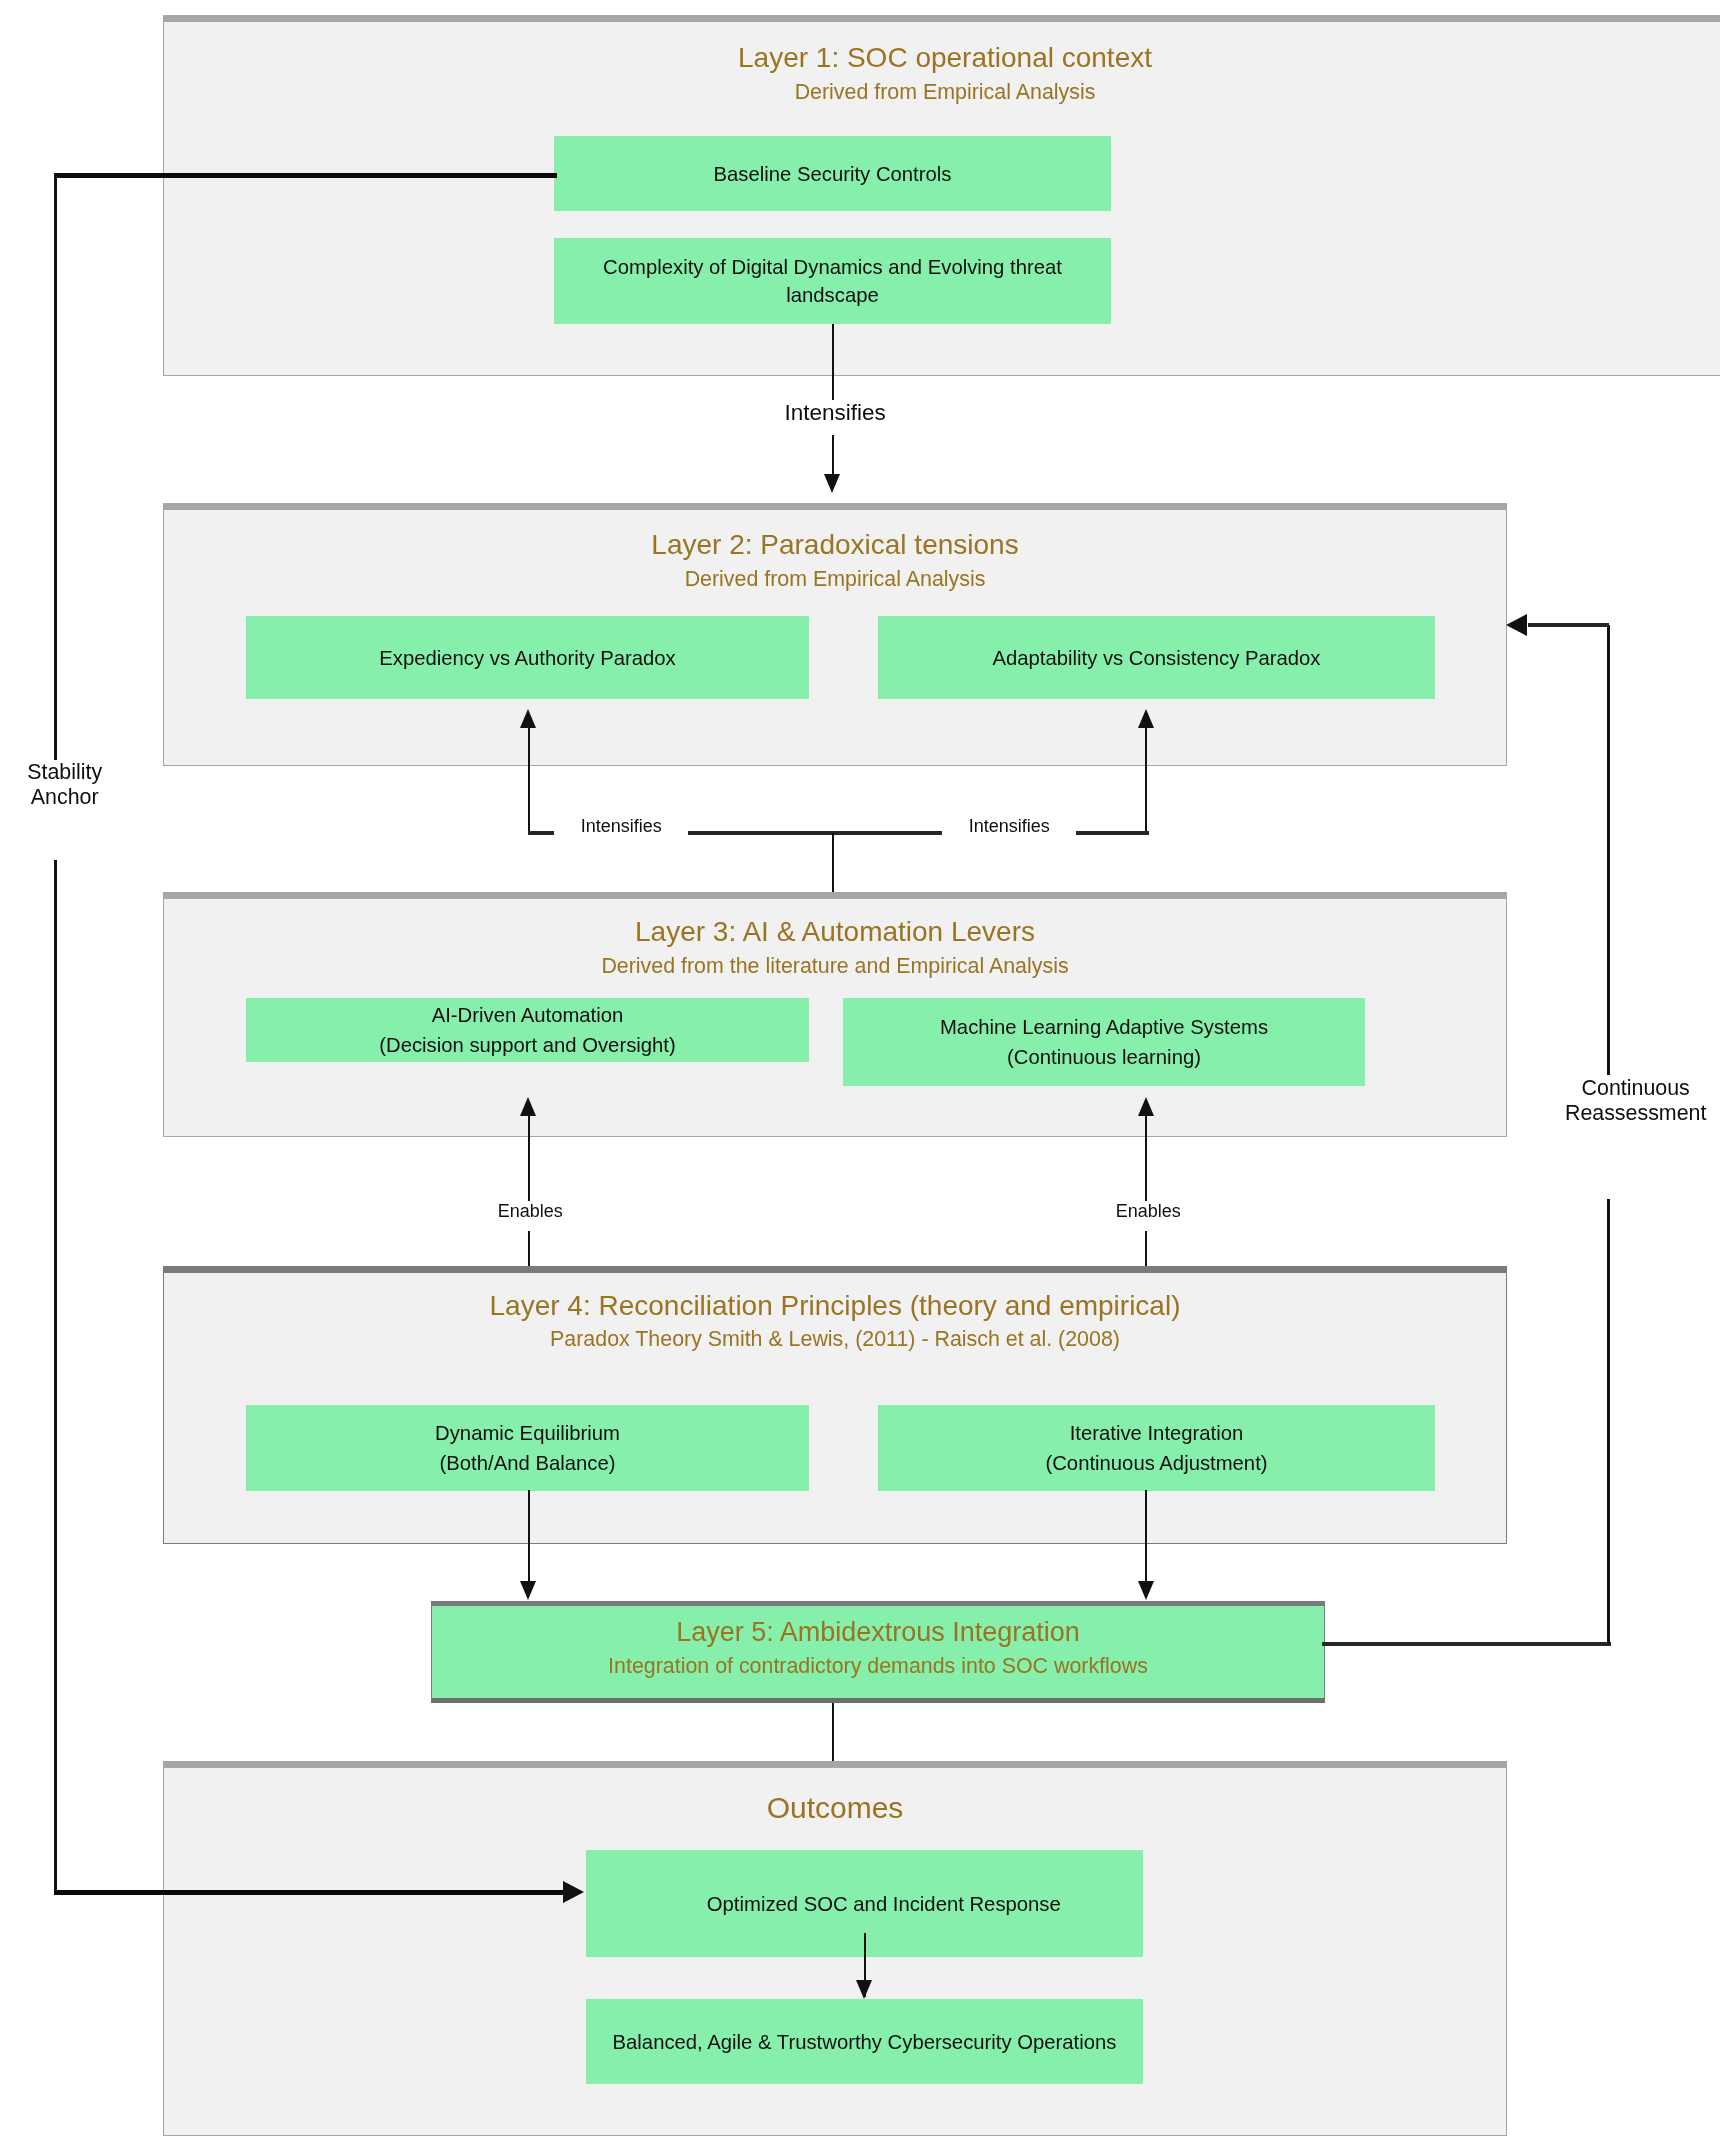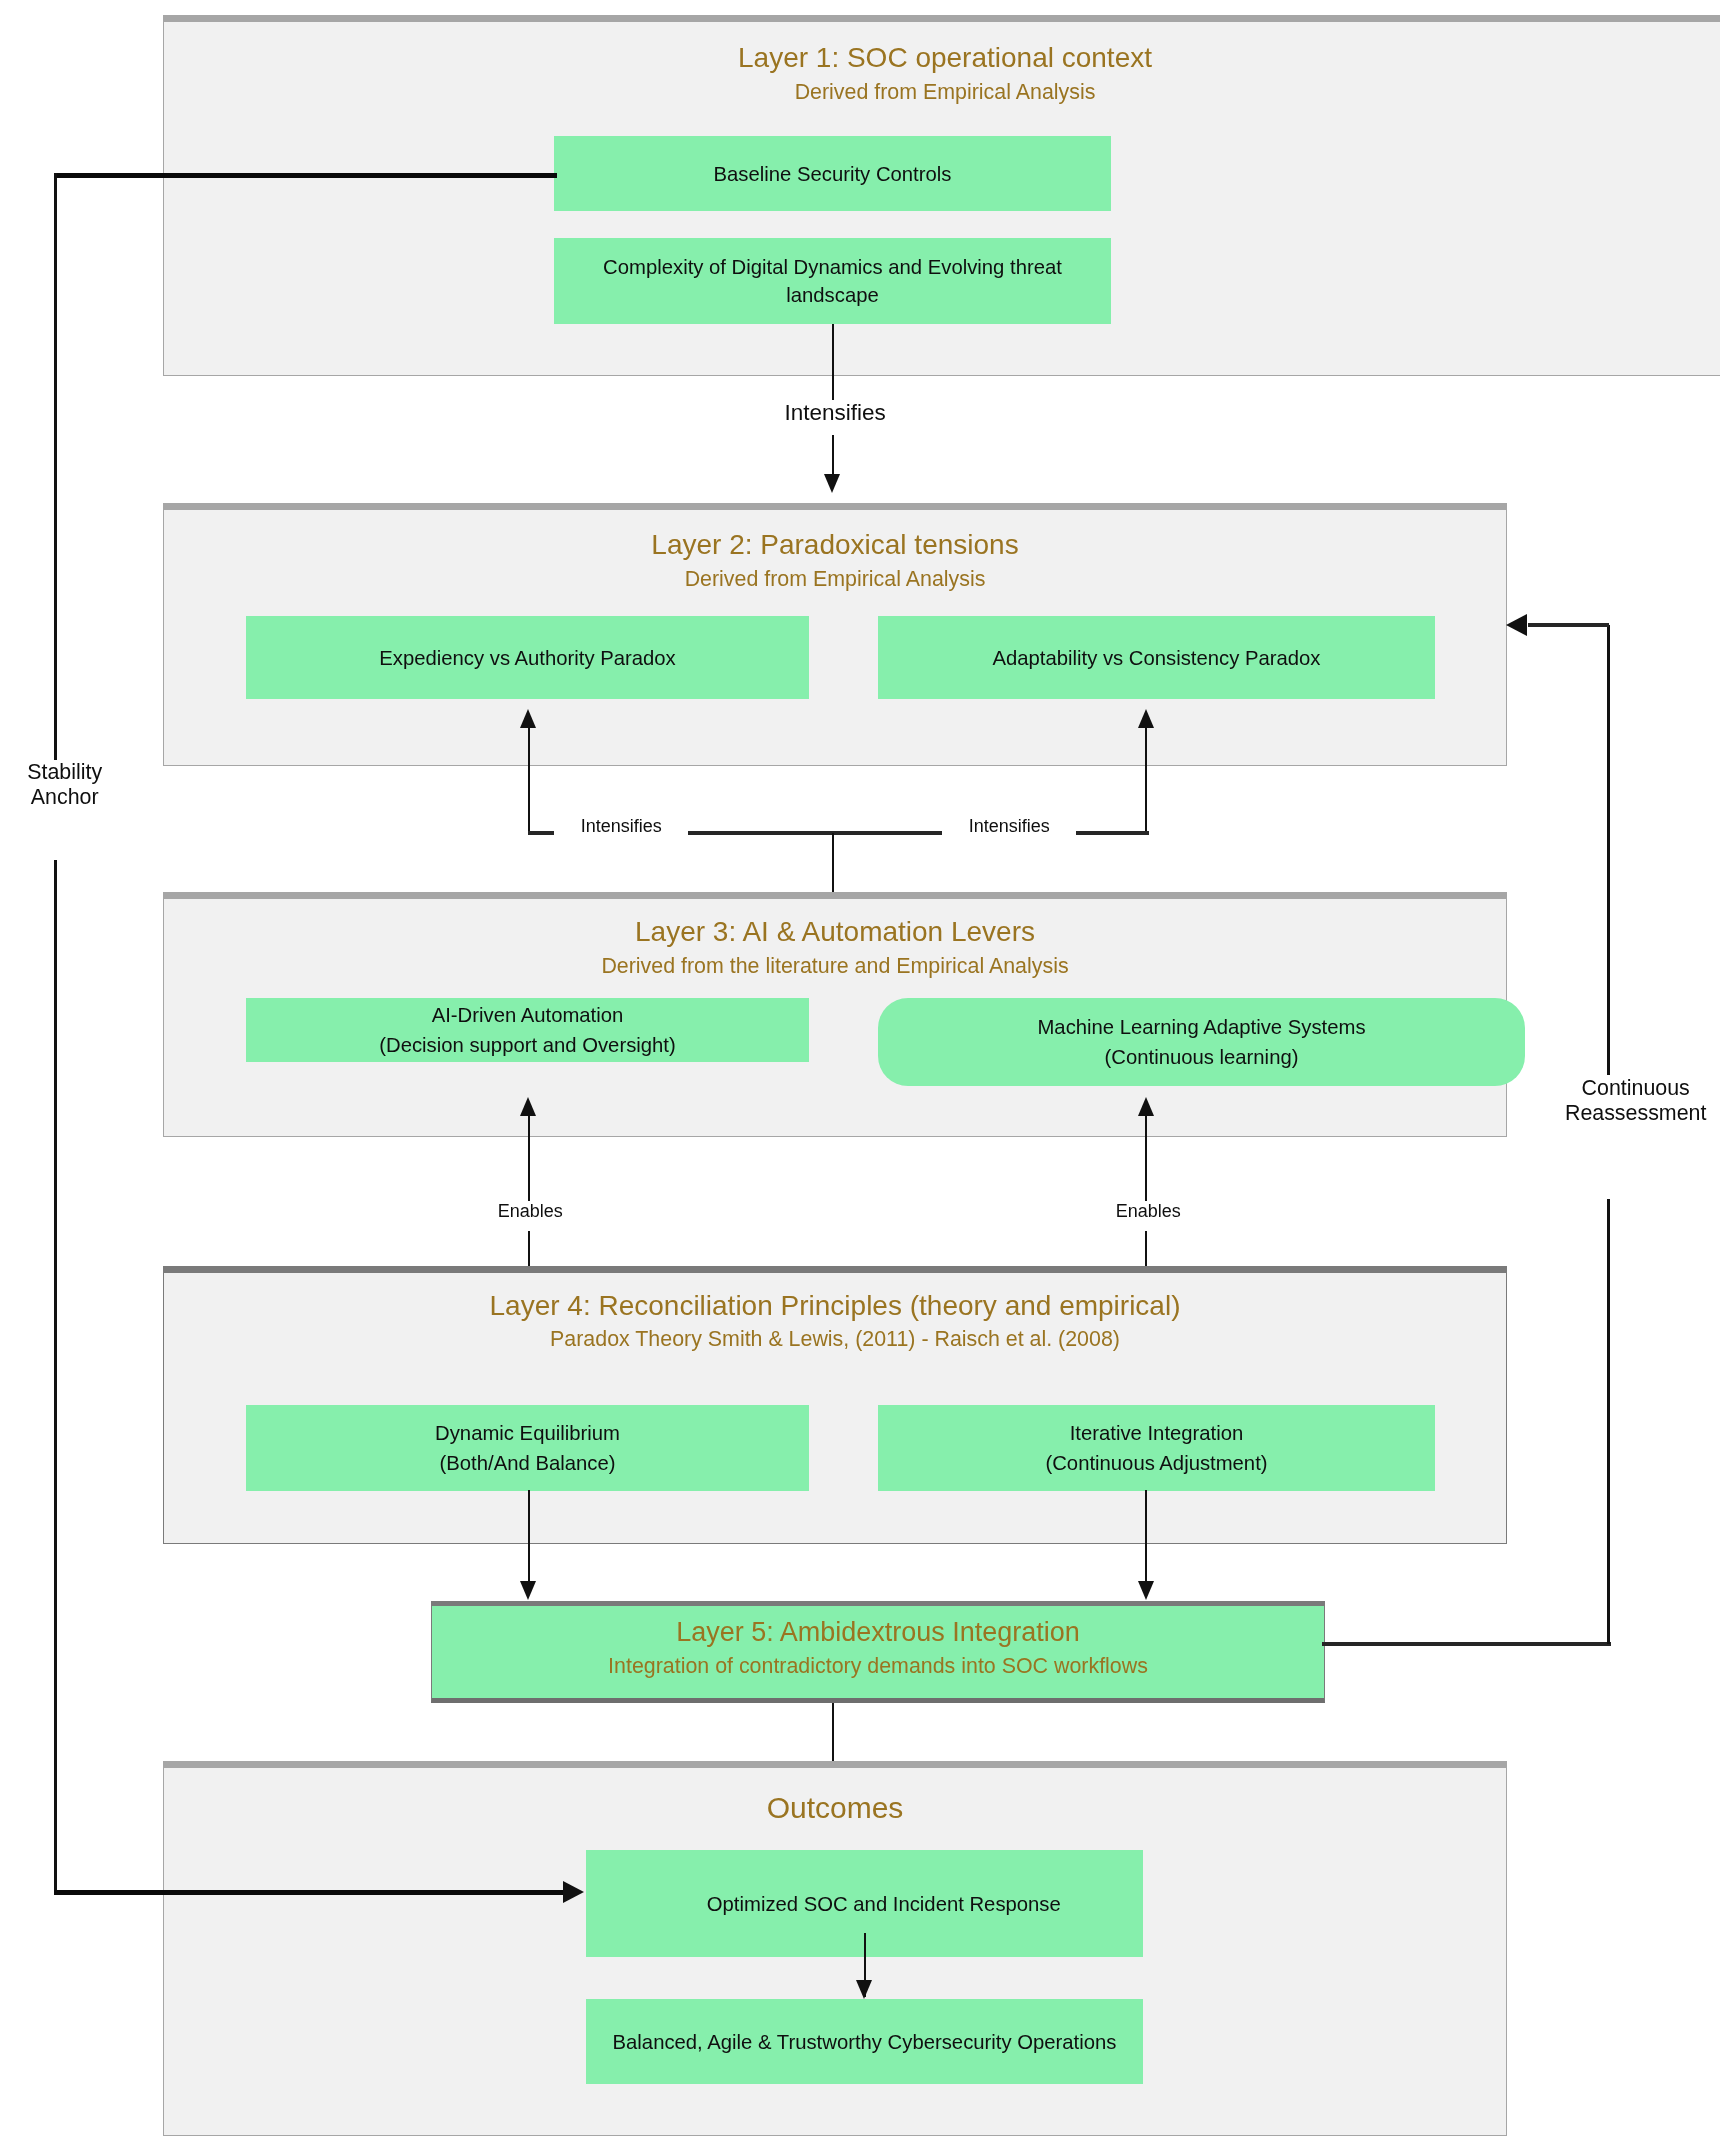--- a/index.html
+++ b/index.html
@@ -190,21 +190,21 @@
   <div class="panel" style="left:163px; top:892px; width:1344px; height:245px;">
     <div class="panel-title" style="top:18px;">Layer 3: AI &amp; Automation Levers</div>
     <div class="panel-sub" style="top:56px;">Derived from the literature and Empirical Analysis</div>
   </div>
 
   <div class="node" style="left:246px; top:998px; width:563px; height:64px; flex-direction:column; gap:1.1px;text-align:center;">
     <span>AI-Driven Automation</span>
     <span>(Decision support and Oversight)</span>
   </div>
 
-  <div class="node" style="left:878px; top:998px; width:647px; height:88px; flex-direction:column; gap:1.1px;border-radius:30px;">
+  <div class="node" style="left:843px; top:998px; width:522px; height:88px; flex-direction:column; gap:1.1px;">
     <span>Machine Learning Adaptive Systems</span>
     <span>(Continuous learning)</span>
   </div>
 
   <div class="arrow-up" style="left:520px; top:1097px;"></div>
   <div class="vline" style="left:528px; top:1115px; width:2.1px; height:102px;"></div>
   <div class="edge-label sm" style="left:463px; top:1201px; width:128px;">Enables</div>
   <div class="vline" style="left:528px; top:1231px; width:2.1px; height:177px;"></div>
   <div class="arrow-down" style="left:520px; top:1389px;"></div>
 

